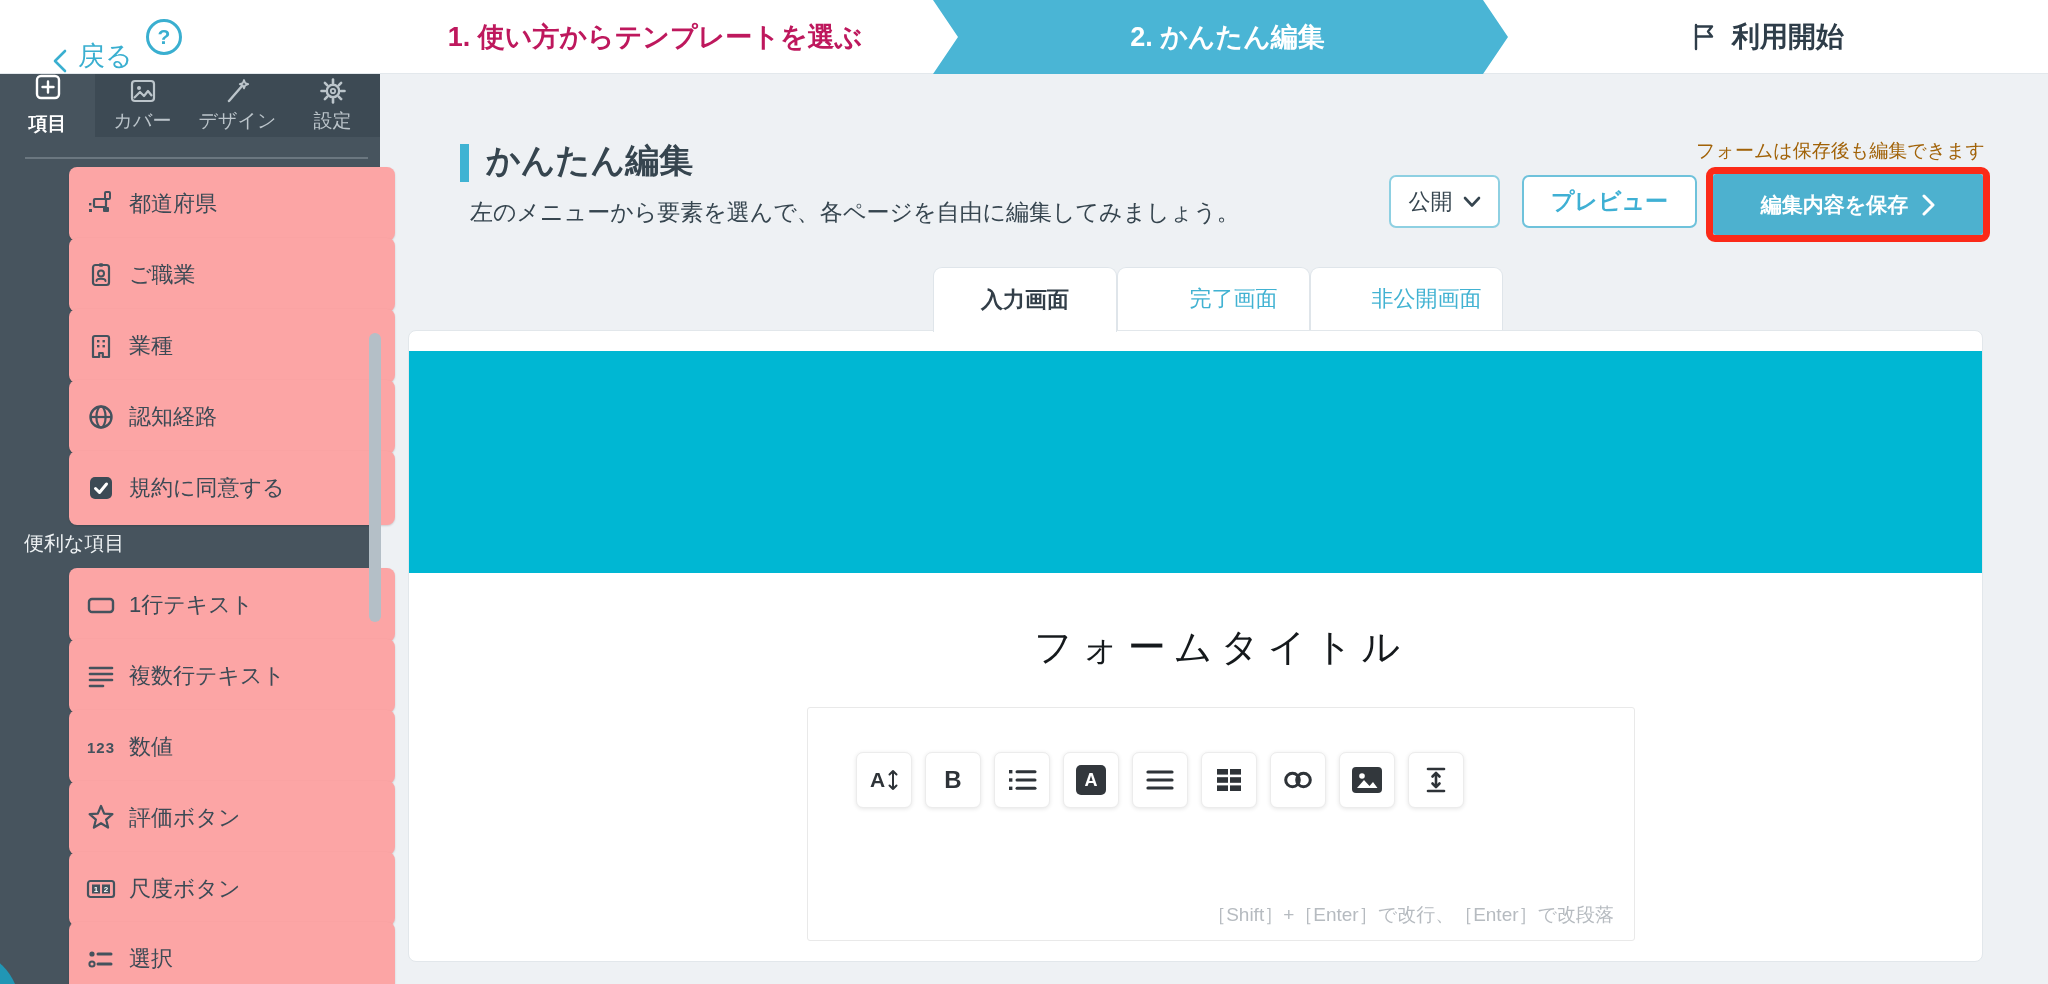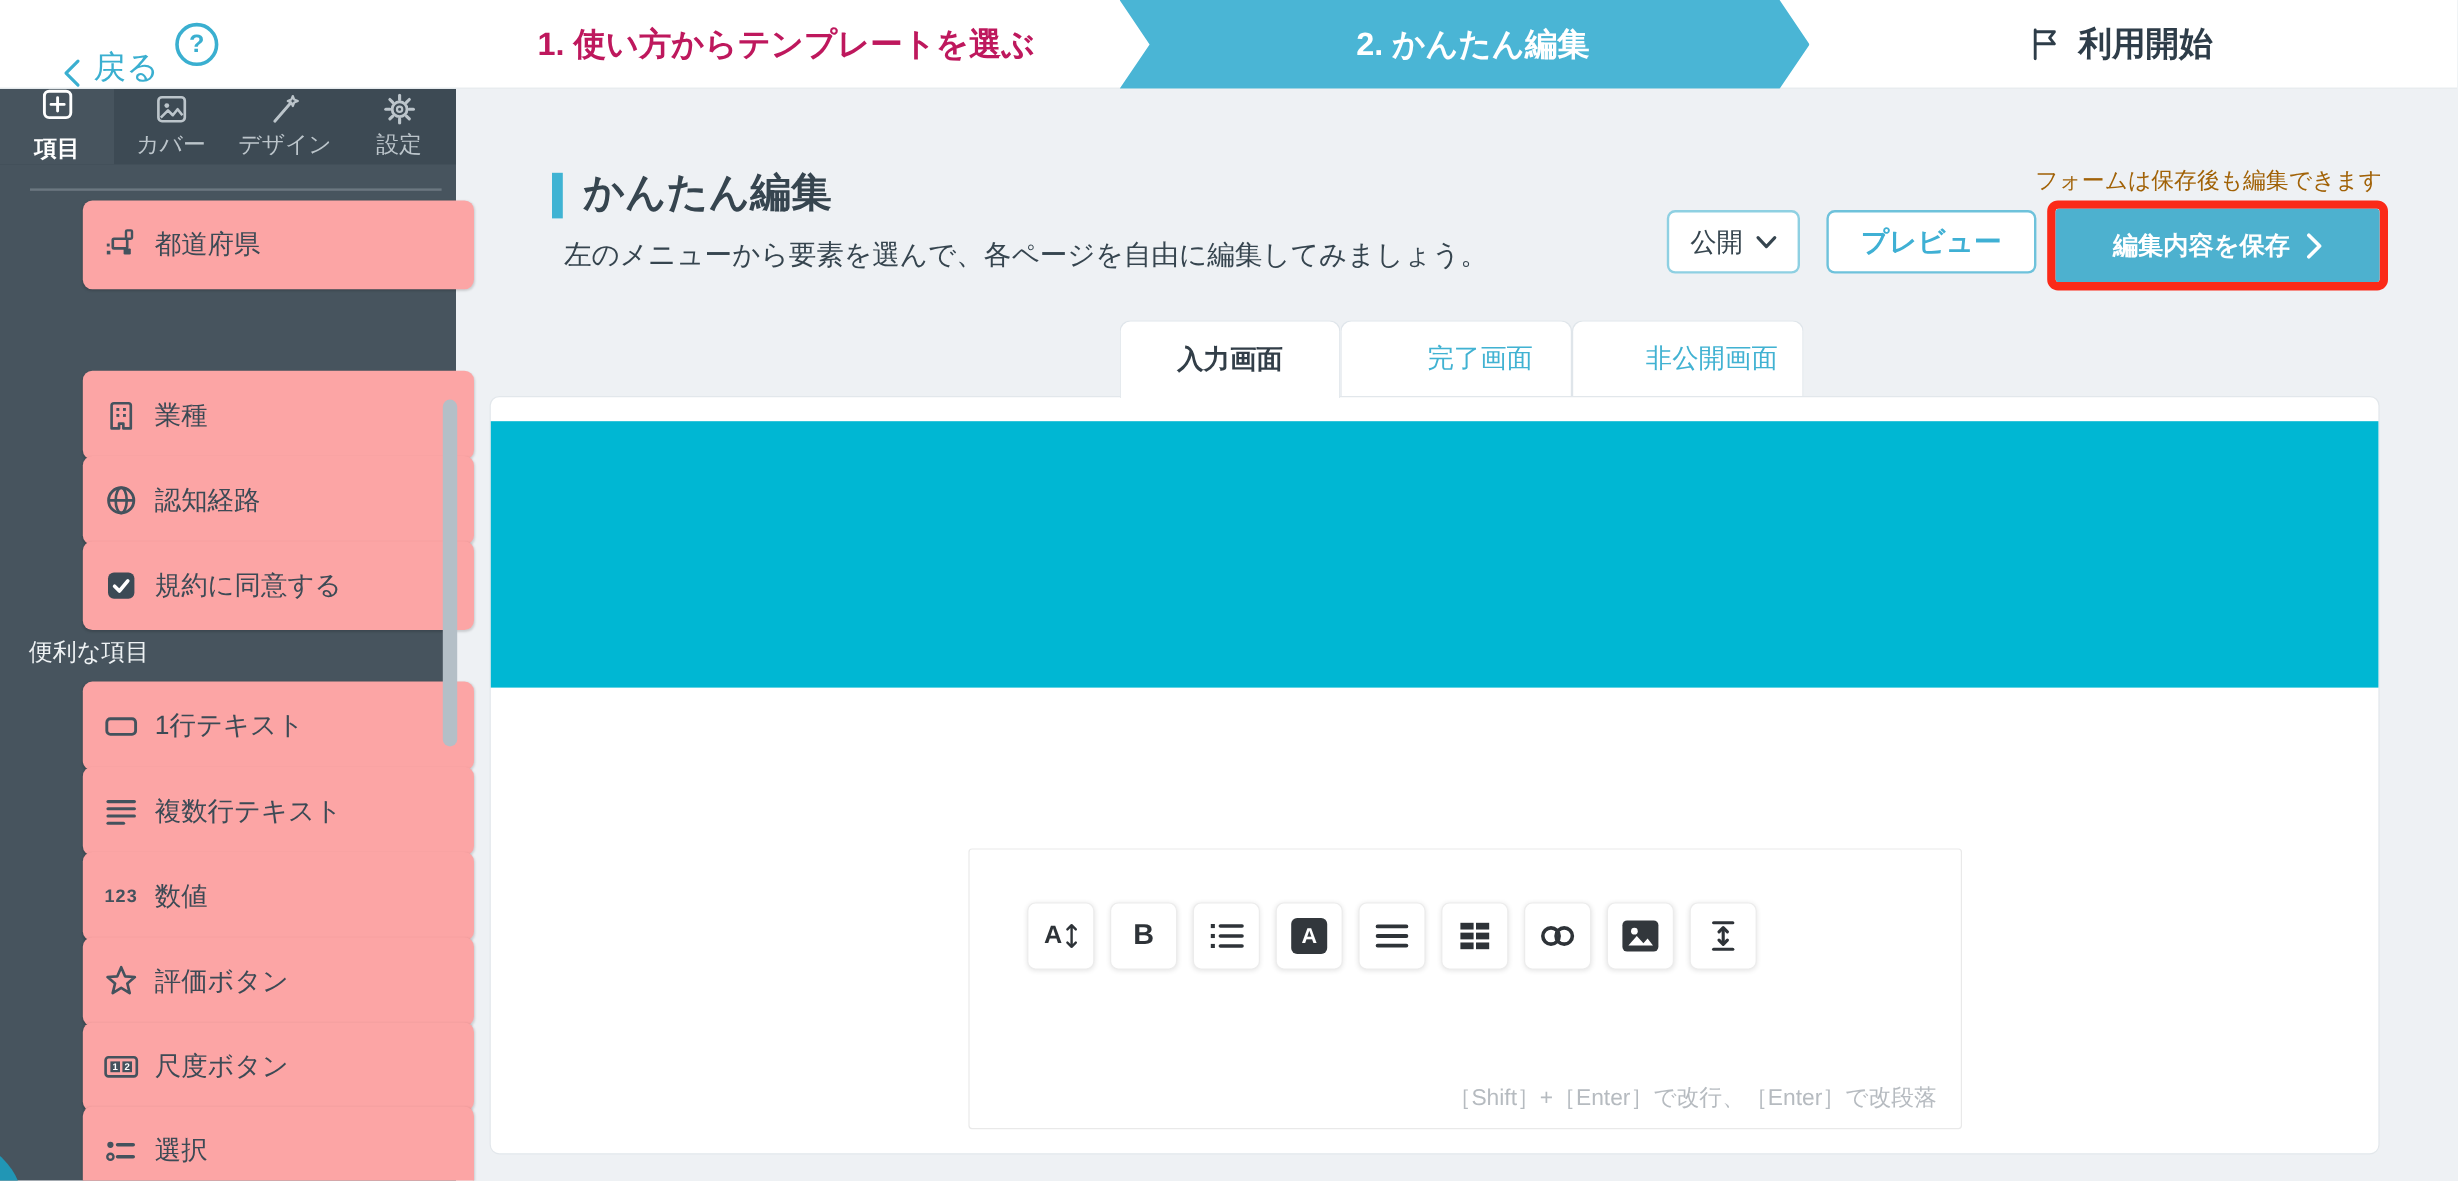--- a/index.html
+++ b/index.html
@@ -150,20 +150,31 @@
         <svg width="28" height="28" viewBox="0 0 28 28">
             <rect x="18" y="2" width="5" height="7" rx="1" fill="none" stroke="#44525d" stroke-width="2"></rect>
             <rect x="7" y="9" width="12" height="8" rx="1" fill="none" stroke="#44525d" stroke-width="2.2"></rect>
             <rect x="16" y="17" width="6" height="5" rx="1" fill="#44525d"></rect>
             <rect x="2" y="19" width="3" height="3" fill="#44525d"></rect>
             <rect x="2" y="13" width="2.4" height="2.4" fill="#44525d"></rect>
           </svg>
       </span>
       <span>都道府県</span>
     </div>
+    <div class="side-card" style="top:164px">
+      <span class="cicon">
+        <svg width="28" height="28" viewBox="0 0 28 28">
+            <rect x="6" y="4" width="16" height="20" rx="2.5" fill="none" stroke="#44525d" stroke-width="2.2"></rect>
+            <rect x="12" y="2.2" width="4" height="3.6" rx="1" fill="#44525d"></rect>
+            <circle cx="14" cy="12.5" r="3" fill="none" stroke="#44525d" stroke-width="2"></circle>
+            <path d="M9.5 20 c0-3 9-3 9 0" fill="none" stroke="#44525d" stroke-width="2" stroke-linecap="round"></path>
+          </svg>
+      </span>
+      <span>ご職業</span>
+    </div>
     <div class="side-card" style="top:235px">
       <span class="cicon">
         <svg width="28" height="28" viewBox="0 0 28 28">
             <path d="M6 25 V6 q0-2 2-2 h12 q2 0 2 2 v19 h-6.2 v-4 h-3.6 v4 Z" fill="none" stroke="#44525d" stroke-width="2.2" stroke-linejoin="round"></path>
             <g fill="#44525d">
               <rect x="10" y="8" width="2.4" height="2.4"></rect>
               <rect x="15.5" y="8" width="2.4" height="2.4"></rect>
               <rect x="10" y="13" width="2.4" height="2.4"></rect>
               <rect x="15.5" y="13" width="2.4" height="2.4"></rect>
             </g>
@@ -281,20 +292,21 @@
       </span>
     </div>
   </div>
 
   <div class="scr-tab active tab-input">入力画面</div>
   <div class="scr-tab inactive tab-done">完了画面</div>
   <div class="scr-tab inactive tab-private">非公開画面</div>
 
   <div class="form-card">
     <div class="cover-band"></div>
+    <div class="form-title">フォームタイトル</div>
     <div class="editor-box">
       <div class="toolbar">
         <div class="tb-btn">
           <span class="fsize">
             <span class="glyph-a">A</span>
             <svg width="10" height="24" viewBox="0 0 10 24">
                 <path d="M5 3 V21 M1.5 6.5 L5 3 L8.5 6.5 M1.5 17.5 L5 21 L8.5 17.5" fill="none" stroke="#2e3338" stroke-width="2" stroke-linecap="round" stroke-linejoin="round"></path>
               </svg>
           </span>
         </div>

